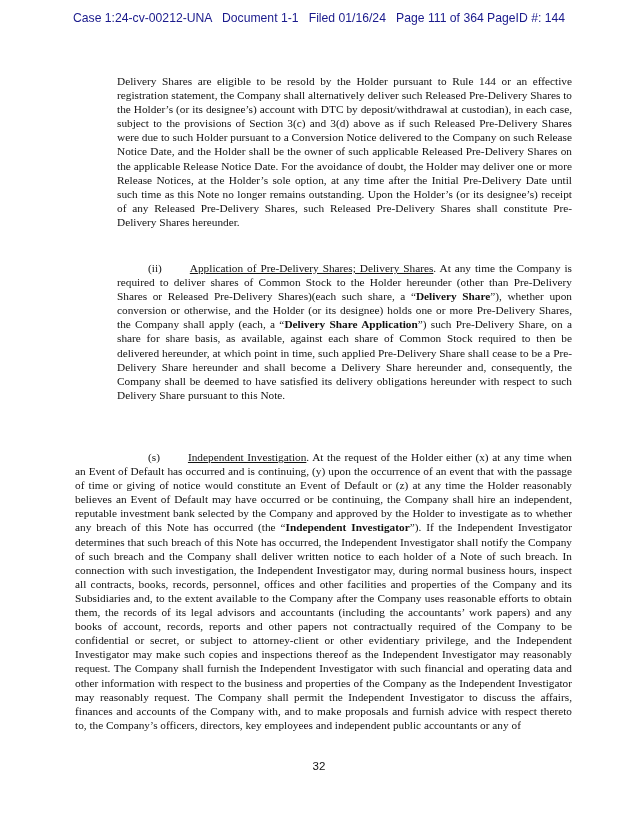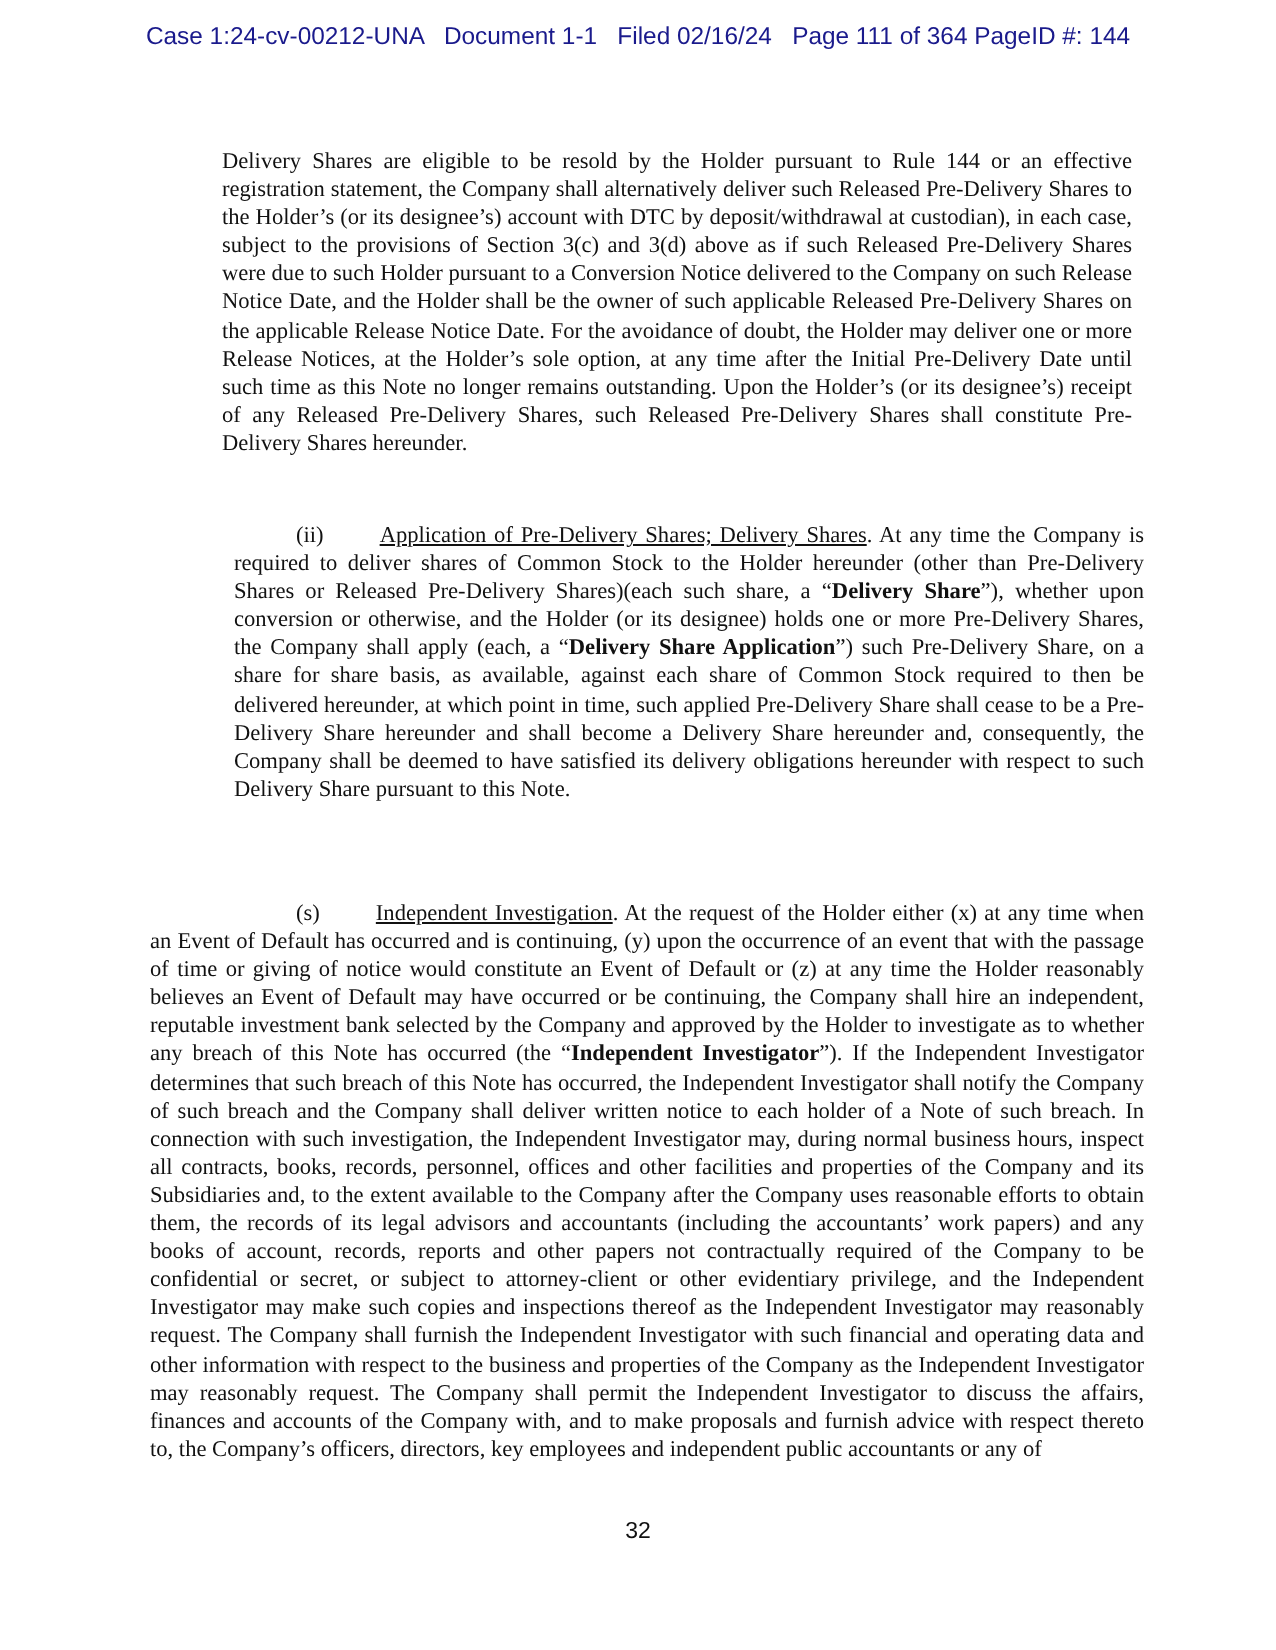--- a/index.html
+++ b/index.html
@@ -7,35 +7,35 @@
   .header {
     position: absolute; top: 11px; left: 0; width: 638px; text-align: center;
     font-family: "Liberation Sans", sans-serif; font-size: 12.2px; color: #1a1a8c;
     white-space: pre;
   }
   .doc {
     font-family: "Liberation Serif", serif; font-size: 11.3px; color: #111;
     line-height: 14.1px; text-align: justify;
   }
   .block { position: absolute; }
-  .b1 { top: 74px; left: 111px; width: 455px; }
+  .b1 { top: 74px; left: 117px; width: 455px; }
   .b2 { top: 261px; left: 117px; width: 455px; text-indent: 31px; font-family: Liberation Serif, serif; }
   .b3 { top: 450px; left: 75px; width: 497px; text-indent: 73px; }
   .u { text-decoration: underline; }
   .tab { display: inline-block; width: 28px; }
   .bold { font-weight: bold; }
   .pagenum {
     position: absolute; top: 760px; left: 0; width: 638px; text-align: center;
     font-family: Liberation Sans, sans-serif; font-size: 11.5px; color: #111;
   }
 </style>
 </head>
 <body>
 
-<div class="header">Case 1:24-cv-00212-UNA   Document 1-1   Filed 02/16/24   Page 111 of 364 PageID #: 144</div>
+<div class="header">Case 1:24-cv-00212-UNA   Document 1-1   Filed 01/16/24   Page 111 of 364 PageID #: 144</div>
 
 <div class="doc">
   <p class="block b1" style="margin:0">Delivery Shares are eligible to be resold by the Holder pursuant to Rule 144 or an effective registration statement, the Company shall alternatively deliver such Released Pre-Delivery Shares to the Holder’s (or its designee’s) account with DTC by deposit/withdrawal at custodian), in each case, subject to the provisions of Section 3(c) and 3(d) above as if such Released Pre-Delivery Shares were due to such Holder pursuant to a Conversion Notice delivered to the Company on such Release Notice Date, and the Holder shall be the owner of such applicable Released Pre-Delivery Shares on the applicable Release Notice Date.  For the avoidance of doubt, the Holder may deliver one or more Release Notices, at the Holder’s sole option, at any time after the Initial Pre-Delivery Date until such time as this Note no longer remains outstanding.  Upon the Holder’s (or its designee’s) receipt of any Released Pre-Delivery Shares, such Released Pre-Delivery Shares shall constitute Pre-Delivery Shares hereunder.</p>
 
   <p class="block b2" style="margin:0"><span>(ii)</span><span class="tab"></span><span class="u">Application of Pre-Delivery Shares; Delivery Shares</span><span>.  At any time the Company is required to deliver shares of Common Stock to the Holder hereunder (other than Pre-Delivery Shares or Released Pre-Delivery Shares)(each such share, a “</span><span class="bold">Delivery Share</span><span>”), whether upon conversion or otherwise, and the Holder (or its designee) holds one or more Pre-Delivery Shares, the Company shall apply (each, a “</span><span class="bold">Delivery Share Application</span><span>”) such Pre-Delivery Share, on a share for share basis, as available, against each share of Common Stock required to then be delivered hereunder, at which point in time, such applied Pre-Delivery Share shall cease to be a Pre-Delivery Share hereunder and shall become a Delivery Share hereunder and, consequently, the Company shall be deemed to have satisfied its delivery obligations hereunder with respect to such Delivery Share pursuant to this Note.</span></p>
 
   <p class="block b3" style="margin:0"><span>(s)</span><span class="tab"></span><span class="u">Independent Investigation</span><span>.  At the request of the Holder either (x) at any time when an Event of Default has occurred and is continuing, (y) upon the occurrence of an event that with the passage of time or giving of notice would constitute an Event of Default or (z) at any time the Holder reasonably believes an Event of Default may have occurred or be continuing, the Company shall hire an independent, reputable investment bank selected by the Company and approved by the Holder to investigate as to whether any breach of this Note has occurred (the “</span><span class="bold">Independent Investigator</span><span>”).  If the Independent Investigator determines that such breach of this Note has occurred, the Independent Investigator shall notify the Company of such breach and the Company shall deliver written notice to each holder of a Note of such breach.  In connection with such investigation, the Independent Investigator may, during normal business hours, inspect all contracts, books, records, personnel, offices and other facilities and properties of the Company and its Subsidiaries and, to the extent available to the Company after the Company uses reasonable efforts to obtain them, the records of its legal advisors and accountants (including the accountants’ work papers) and any books of account, records, reports and other papers not contractually required of the Company to be confidential or secret, or subject to attorney-client or other evidentiary privilege, and the Independent Investigator may make such copies and inspections thereof as the Independent Investigator may reasonably request.  The Company shall furnish the Independent Investigator with such financial and operating data and other information with respect to the business and properties of the Company as the Independent Investigator may reasonably request.  The Company shall permit the Independent Investigator to discuss the affairs, finances and accounts of the Company with, and to make proposals and furnish advice with respect thereto to, the Company’s officers, directors, key employees and independent public accountants or any of</span></p>
 </div>
 
 <div class="pagenum">32</div>

